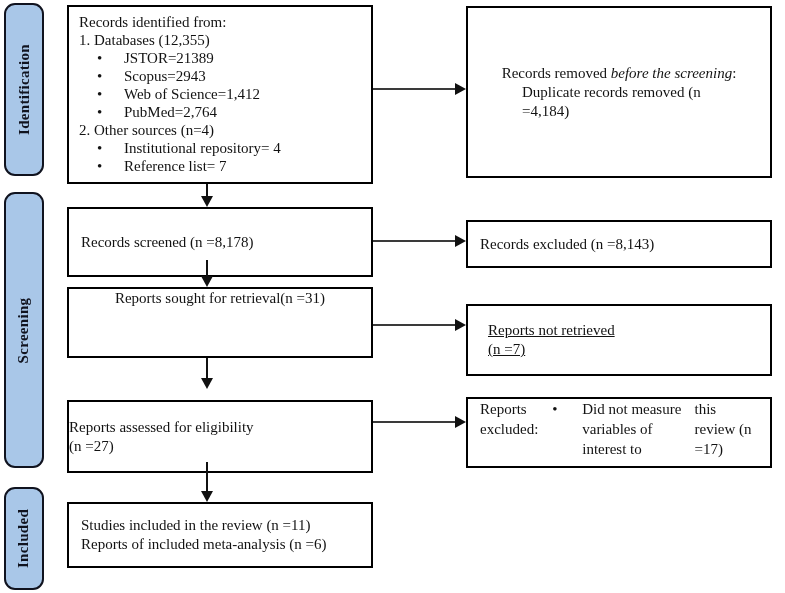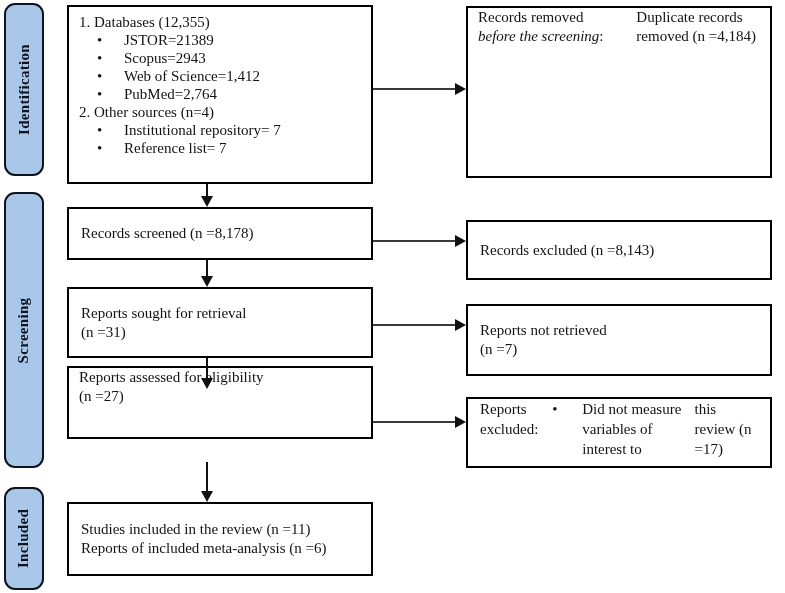--- a/index.html
+++ b/index.html
@@ -38,28 +38,28 @@
     position:absolute;
     background:#fff;
     border:2px solid #000;
     box-sizing:border-box;
     line-height:19px;
   }
   .lcol{left:67px;width:306px;}
   .rcol{left:466px;width:306px;}
 
   #box-identified{top:5px;height:179px;padding:6px 10px 4px 10px;line-height:18px;}
-  #box-screened{top:207px;height:53px;display:flex;align-items:center;padding:0 12px;}
-  #box-sought{top:287px;height:71px;display:flex;flex-direction:column;justify-content:center;padding:0 12px;}
-  #box-assessed{top:366px;height:73px;display:flex;flex-direction:column;justify-content:flex-start;padding:0 10px;}
-  #box-included{top:502px;height:74px;display:flex;flex-direction:column;justify-content:center;padding:0 12px;}
+  #box-screened{top:207px;height:70px;display:flex;align-items:center;padding:0 12px;}
+  #box-sought{top:287px;height:71px;display:flex;flex-direction:row;justify-content:center;padding:0 12px;}
+  #box-assessed{top:400px;height:73px;display:flex;flex-direction:column;justify-content:center;padding:0 0;}
+  #box-included{top:502px;height:66px;display:flex;flex-direction:column;justify-content:center;padding:0 12px;}
 
-  #box-removed{top:6px;height:172px;display:flex;justify-content:center;padding:0 10px;}
-  #box-records-excluded{top:220px;height:60px;display:flex;align-items:center;padding:0 12px;}
-  #box-not-retrieved{top:304px;height:72px;display:flex;flex-direction:column;justify-content:center;padding:0 12px;}
+  #box-removed{top:6px;height:172px;display:flex;flex-direction:column;justify-content:center;padding:0 22px;align-items:center;}
+  #box-records-excluded{top:220px;height:48px;display:flex;align-items:center;padding:0 12px;}
+  #box-not-retrieved{top:304px;height:72px;display:flex;flex-direction:column;justify-content:center;padding:0 20px;text-decoration:underline;}
   #box-reports-excluded{top:397px;height:71px;display:flex;flex-direction:row;justify-content:center;padding:0 12px;line-height:20px;}
 
   .indent{padding-left:32px;}
 
   .brow{display:flex;}
   .brow .dot{flex:0 0 45px;text-indent:18px;}
   .brow .dot.narrow{flex:0 0 42px;text-indent:12px;}
 
   
   .harrow{position:absolute;height:2px;background:#3a3a3a;}
@@ -95,41 +95,42 @@
     <span class="vlabel">Identification</span>
   </div>
   <div class="stage" id="stage-screening">
     <span class="vlabel">Screening</span>
   </div>
   <div class="stage" id="stage-included">
     <span class="vlabel">Included</span>
   </div>
 
   <div class="box lcol" id="box-identified">
+    <div>Records identified from:</div>
     <div>1. Databases (12,355)</div>
     <div class="brow">
       <span class="dot">•</span>
       <span>JSTOR=21389</span>
     </div>
     <div class="brow">
       <span class="dot">•</span>
       <span>Scopus=2943</span>
     </div>
     <div class="brow">
       <span class="dot">•</span>
       <span>Web of Science=1,412</span>
     </div>
     <div class="brow">
       <span class="dot">•</span>
       <span>PubMed=2,764</span>
     </div>
     <div>2. Other sources (n=4)</div>
     <div class="brow">
       <span class="dot">•</span>
-      <span>Institutional repository= 7</span>
+      <span>Institutional repository= 4</span>
     </div>
     <div class="brow">
       <span class="dot">•</span>
       <span>Reference list= 7</span>
     </div>
   </div>
 
   <div class="box lcol" id="box-screened">
     <div>Records screened (n =8,178)</div>
   </div>

